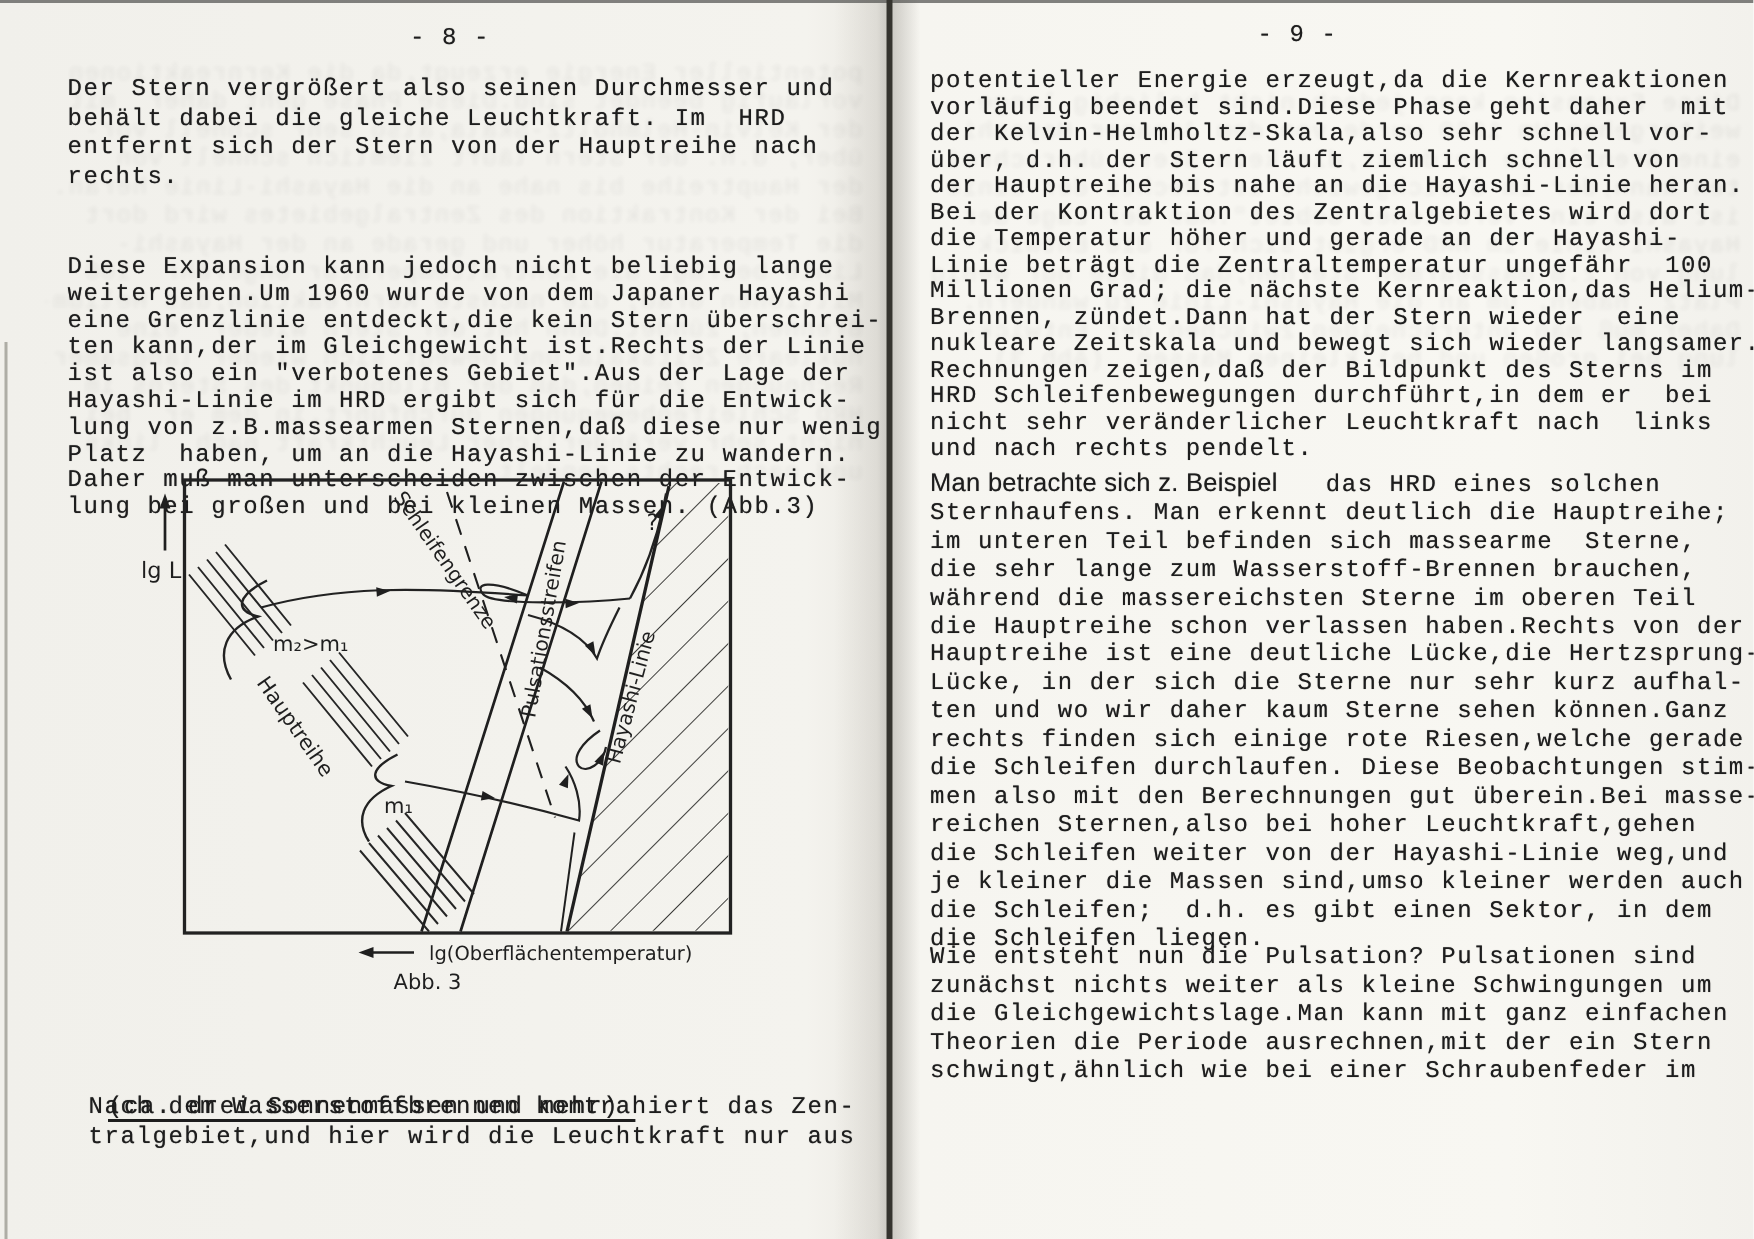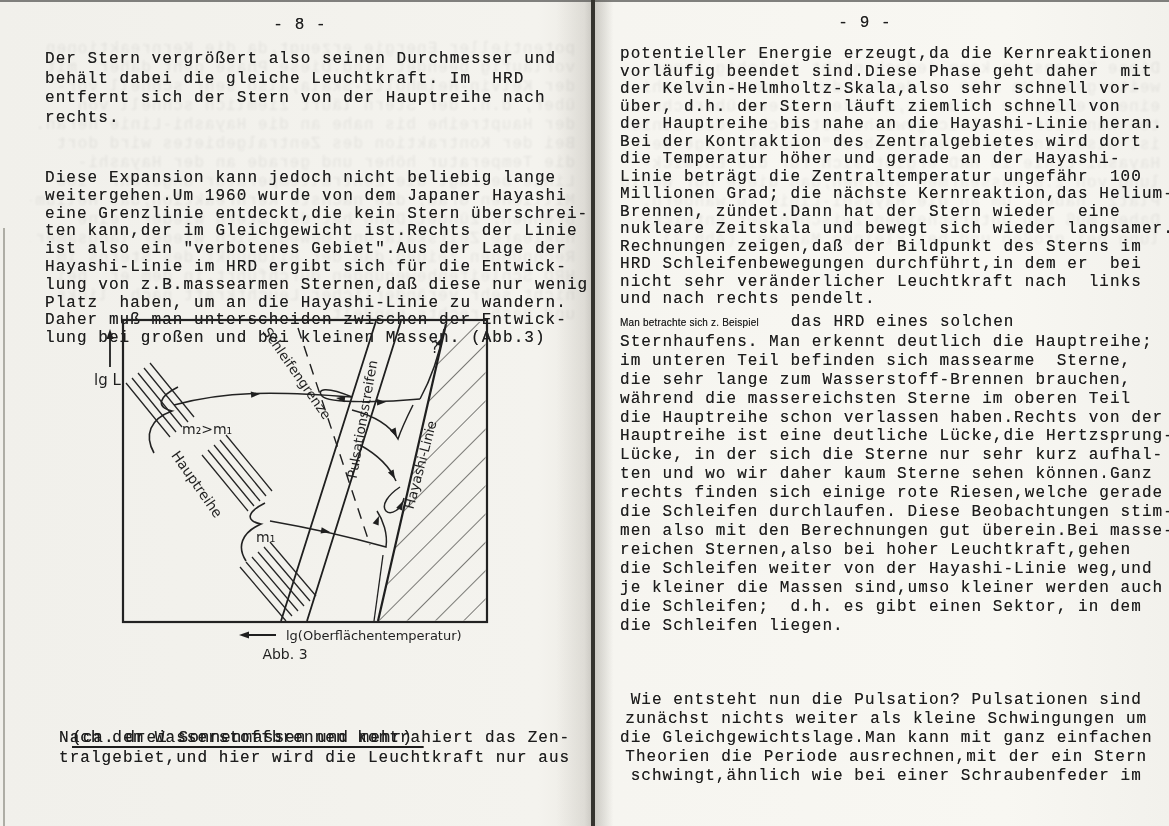--- a/index.html
+++ b/index.html
@@ -15,21 +15,21 @@
     text-shadow:0 0 0.5px rgba(20,20,20,0.6);
   }
   .lh195{line-height:19.5px;}
   .lh178{line-height:17.8px;}
   .lh175{line-height:17.5px;}
   .lh189{line-height:18.9px;}
   .pagenum{text-align:center;}
   .heading{font-size:16px;letter-spacing:1.05px;line-height:22.5px;white-space:pre;
     text-shadow:0 0 0.5px rgba(20,20,20,0.6);}
   .heading .u{text-decoration:underline;text-decoration-thickness:1.6px;text-underline-offset:4px;}
-  .inserted{font-family:"Liberation Sans","DejaVu Sans",sans-serif;font-size:10px;letter-spacing:0.2px;}
+  .inserted{font-family:"Liberation Sans","DejaVu Sans",sans-serif;font-size:17px;letter-spacing:0.2px;}
   .edge-top{left:0;top:0;width:1169px;height:2px;background:#6b6b68;opacity:.85;}
   .binding{left:591px;top:0;width:4px;height:826px;background:#35342f;}
   .binding-shade{left:556px;top:0;width:35px;height:826px;
     background:linear-gradient(to right,rgba(60,58,50,0) 0%,rgba(60,58,50,0.10) 100%);}
   .binding-shade-r{left:595px;top:0;width:18px;height:826px;
     background:linear-gradient(to right,rgba(60,58,50,0.12) 0%,rgba(60,58,50,0) 100%);}
   .edge-left{left:3px;top:228px;width:2px;height:598px;background:#8a8880;opacity:.65;}
   .ghost{
     opacity:0.065;filter:blur(1.3px);transform:scaleX(-1);
     font-size:16px;letter-spacing:1px;line-height:19px;white-space:pre;
@@ -195,18 +195,18 @@
 ten und wo wir daher kaum Sterne sehen können.Ganz
 rechts finden sich einige rote Riesen,welche gerade
 die Schleifen durchlaufen. Diese Beobachtungen stim-
 men also mit den Berechnungen gut überein.Bei masse-
 reichen Sternen,also bei hoher Leuchtkraft,gehen
 die Schleifen weiter von der Hayashi-Linie weg,und
 je kleiner die Massen sind,umso kleiner werden auch
 die Schleifen;  d.h. es gibt einen Sektor, in dem
 die Schleifen liegen.</span></div>
 
-  <div class="abs tw lh189" style="left:620px;top:691px;text-align:center;">Wie entsteht nun die Pulsation? Pulsationen sind
+  <div class="abs tw lh189" style="left:620px;top:629px;">Wie entsteht nun die Pulsation? Pulsationen sind
 zunächst nichts weiter als kleine Schwingungen um
 die Gleichgewichtslage.Man kann mit ganz einfachen
 Theorien die Periode ausrechnen,mit der ein Stern
 schwingt,ähnlich wie bei einer Schraubenfeder im</div>
 </div>
 
 </body></html>

